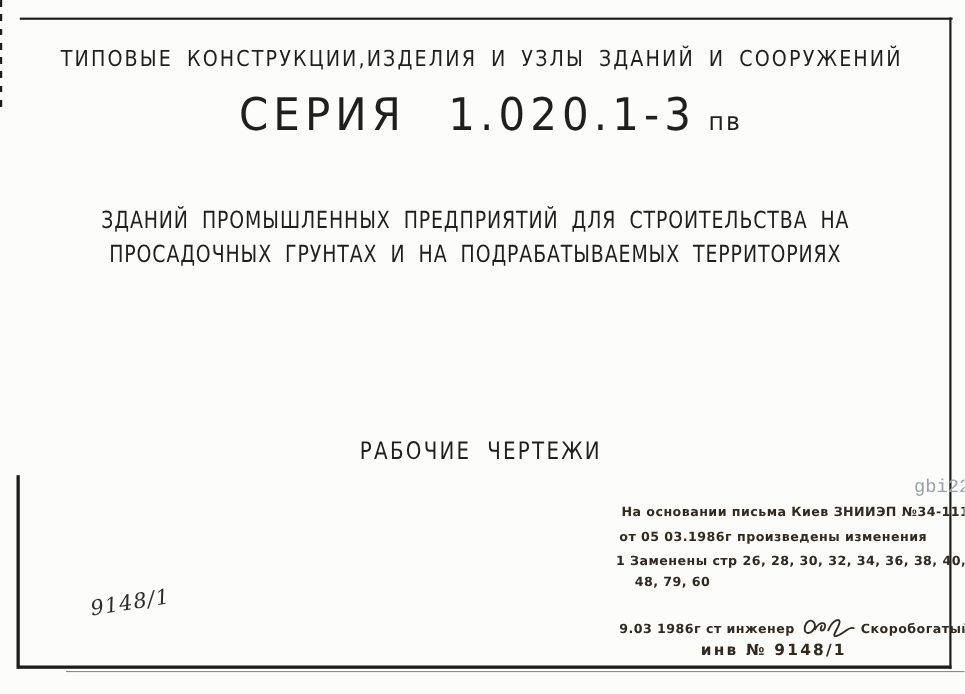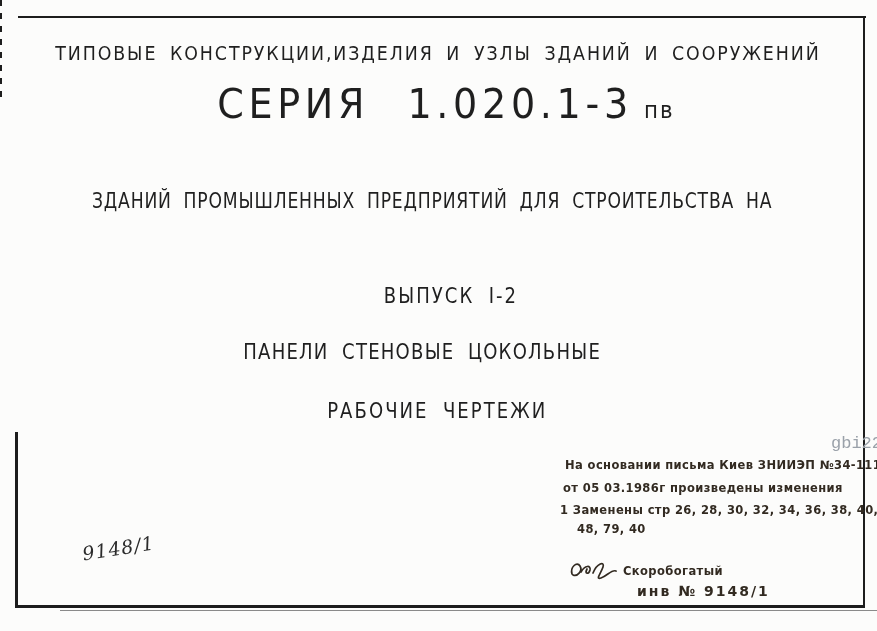--- a/index.html
+++ b/index.html
@@ -104,38 +104,36 @@
     <span class="title-group">
       <span class="stencil title-main" style="transform:none;">СЕРИЯ</span>
       <span class="stencil title-main title-number" style="transform:none;">1.020.1-3</span>
       <span class="stencil title-suffix" style="transform:none;">пв</span>
     </span>
   </div>
 
   <div class="row row-desc3">
     <span class="stencil">ЗДАНИЙ ПРОМЫШЛЕННЫХ ПРЕДПРИЯТИЙ ДЛЯ СТРОИТЕЛЬСТВА НА</span>
   </div>
+  <div class="row row-desc4">
+    <span class="stencil">ПРОСАДОЧНЫХ ГРУНТАХ И НА ПОДРАБАТЫВАЕМЫХ ТЕРРИТОРИЯХ</span>
+  </div>
 
-  <div class="row row-issue">
-    <span class="stencil">ВЫПУСК I-2</span>
-  </div>
-  <div class="row row-subtitle">
-    <span class="stencil">ПАНЕЛИ СТЕНОВЫЕ ЦОКОЛЬНЫЕ</span>
-  </div>
   <div class="row row-doctype">
     <span class="stencil">РАБОЧИЕ ЧЕРТЕЖИ</span>
   </div>
 
   <div class="watermark">gbi22.ru</div>
 
   <div class="hand note-l1">На основании письма  Киев ЗНИИЭП №34-1119</div>
   <div class="hand note-l2">от 05 03.1986г  произведены изменения</div>
   <div class="hand note-l3">1 Заменены стр  26, 28, 30, 32, 34, 36, 38, 40, 42, 46,</div>
-  <div class="hand note-l4">48, 79, 40</div>
+  <div class="hand note-l4">48, 79, 60</div>
   <div class="hand note-l6">
+    <span>9.03 1986г  ст инженер</span>
     <span class="sig">
       <svg width="50" height="22" viewBox="0 0 50 22">
         <path d="M4 15 C2 8, 9 2, 12 7 C15 12, 9 18, 5 16 M13 13 C17 6, 23 6, 22 11 C21 15, 16 16, 19 10 M25 14 C29 4, 37 2, 35 8 C33 14, 27 21, 33 19 C39 17, 44 10, 48 12" stroke="#322a21" stroke-width="1.7" fill="none" stroke-linecap="round"></path>
       </svg>
     </span>
     <span>Скоробогатый</span>
   </div>
   <div class="hand note-inv">инв № 9148/1</div>
 
   <div class="cursive">9148/1</div>

